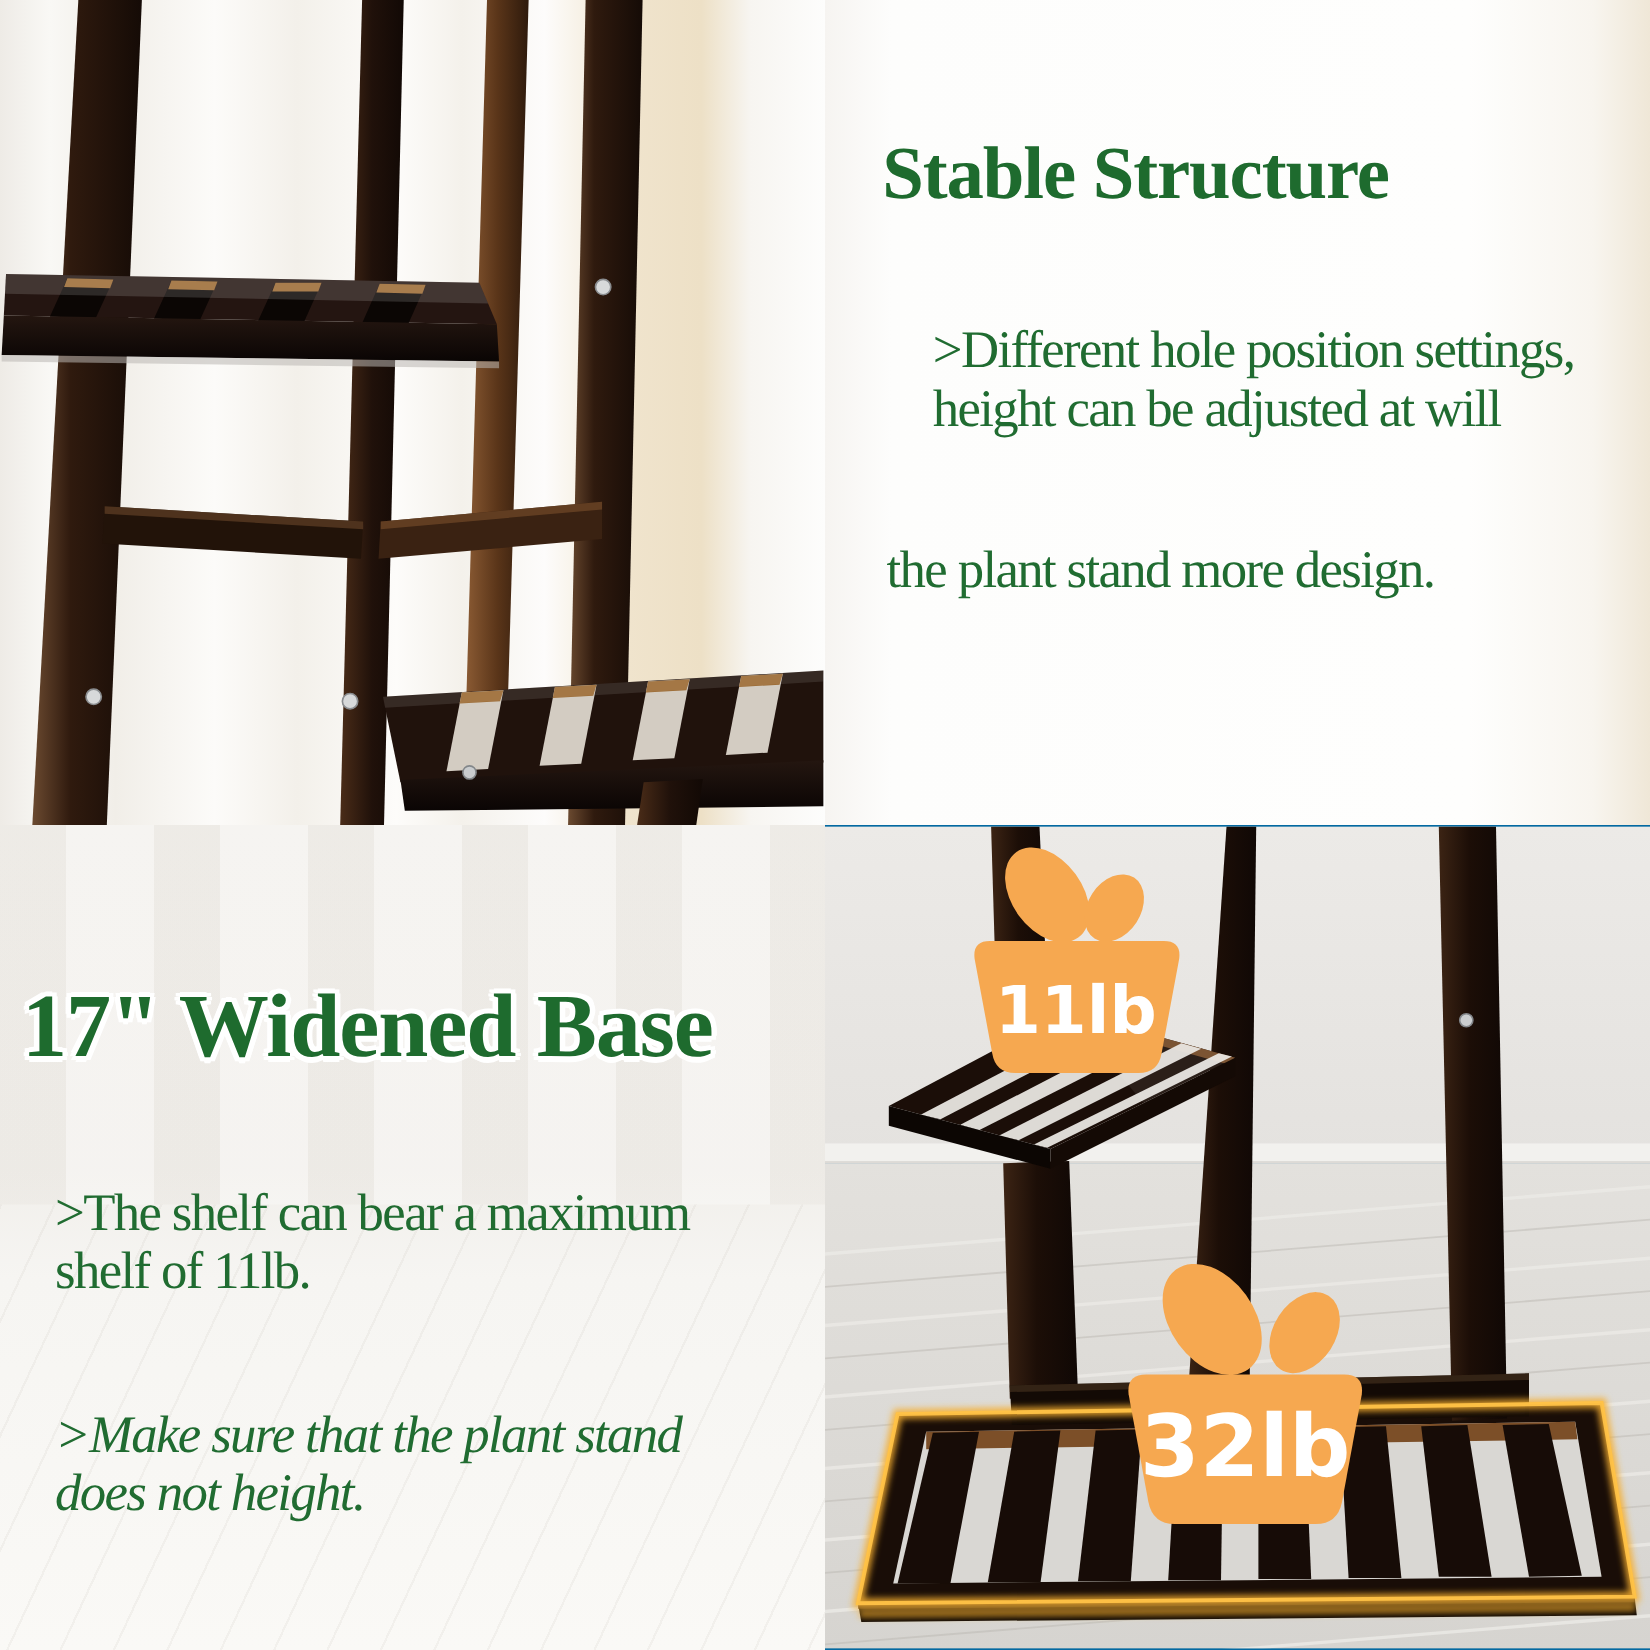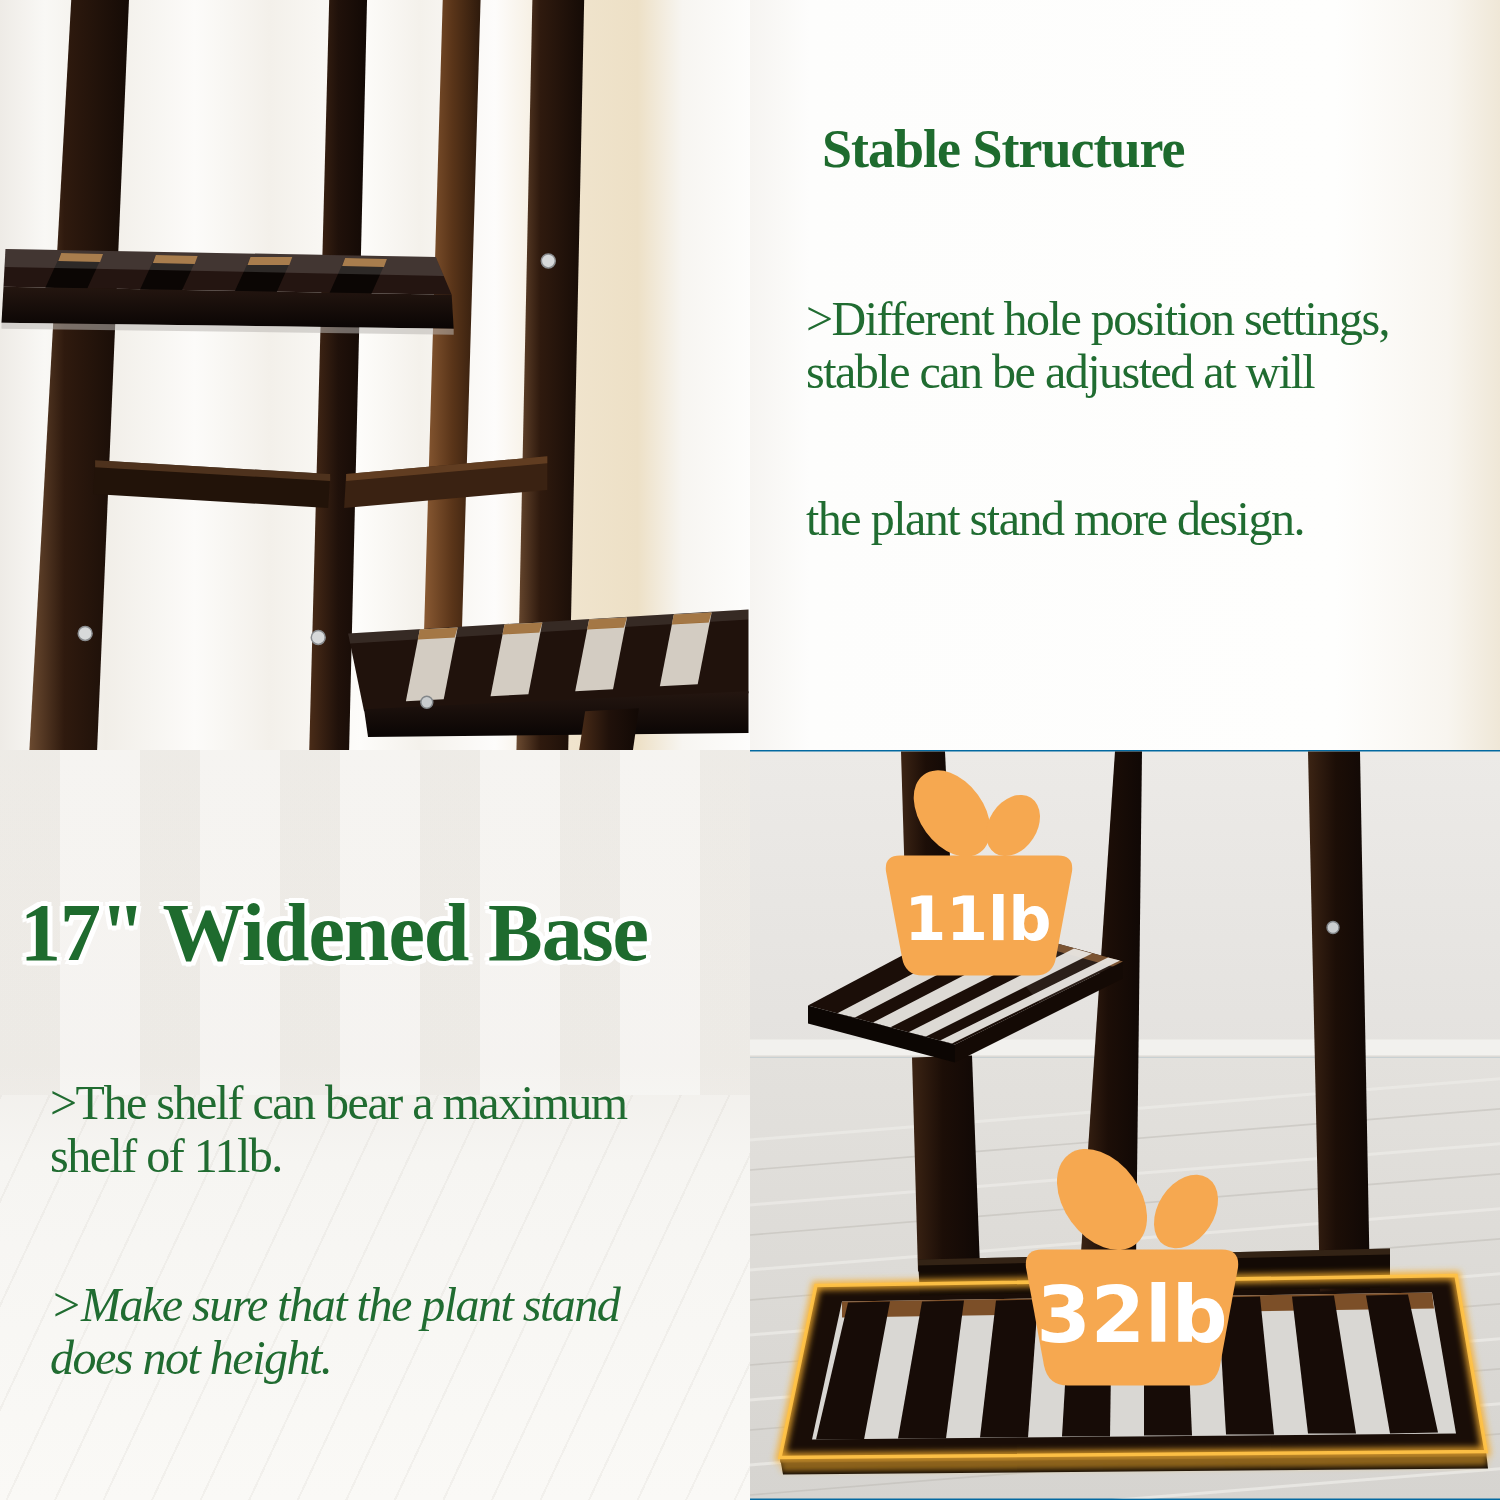--- a/index.html
+++ b/index.html
@@ -22,31 +22,31 @@
   
   .bl{background:linear-gradient(180deg,#f2f0ec 0%,#f1efeb 42%,#f6f5f2 55%,#faf9f6 100%);}
   .bl::before{content:'';position:absolute;left:0;top:0;right:0;height:46%;
       background:repeating-linear-gradient(90deg,rgba(200,192,180,.10) 0 60px,rgba(255,255,255,.28) 60px 140px);}
   .bl::after{content:'';position:absolute;left:0;top:46%;right:0;bottom:0;
       background:repeating-linear-gradient(115deg,rgba(185,178,168,.12) 0 2px,rgba(255,255,255,0) 2px 44px);}
 
   .br{background:#0369a1;}
 
   .heading{position:absolute;margin:0;color:#1e6b2e;font-weight:bold;white-space:nowrap;}
-  .tr .heading{left:72px;top:120px;font-size:54px;line-height:1.1;letter-spacing:-1px;}
+  .tr .heading{left:52px;top:120px;font-size:68px;line-height:1.1;letter-spacing:-1px;}
   .bl .heading{left:20px;top:138px;font-size:82px;line-height:1.1;letter-spacing:-1px;z-index:3;
       text-shadow:-4px -4px 0 #fff,4px -4px 0 #fff,-4px 4px 0 #fff,4px 4px 0 #fff,
                    0 -5px 0 #fff,0 5px 0 #fff,-5px 0 0 #fff,5px 0 0 #fff;}
 
   .bullet{position:absolute;margin:0;color:#206c31;font-size:48px;line-height:53px;
       letter-spacing:-1.5px;white-space:nowrap;z-index:3;}
   .bullet .ln{display:block;}
   .tr .bullet{left:56px;}
   .bl .bullet{left:50px;}
-  .tr .b1{top:292px;}
+  .tr .b1{top:292px;margin-left:42px;}
   .tr .b2{top:492px;}
   .bl .b1{top:326px;}
   .bl .b2{top:528px;font-style:italic;}
 
   .pot-label{font-family:"DejaVu Sans","Liberation Sans",sans-serif;font-weight:bold;fill:#ffffff;}
 </style>
 </head>
 <body>
 
 <div class="canvas">
@@ -125,21 +125,21 @@
         <circle cx="318" cy="640" r="7" fill="#d7d9da" stroke="#8a8d90" stroke-width="1.5"></circle>
         <circle cx="427" cy="705" r="6" fill="#c9ccce" stroke="#83878a" stroke-width="1.5"></circle>
       </g>
     </svg>
   </section>
 
   <section class="quad tr">
     <h2 class="heading">Stable Structure</h2>
     <p class="bullet b1">
       <span class="ln">&gt;Different hole position settings,</span>
-      <span class="ln">stable can be adjusted at will</span>
+      <span class="ln">height can be adjusted at will</span>
     </p>
     <p class="bullet b2">
       <span class="ln">the plant stand more design.</span>
     </p>
   </section>
 
   <section class="quad bl">
     <h2 class="heading">17" Widened Base</h2>
     <p class="bullet b1">
       <span class="ln">&gt;The shelf can bear a maximum</span>

